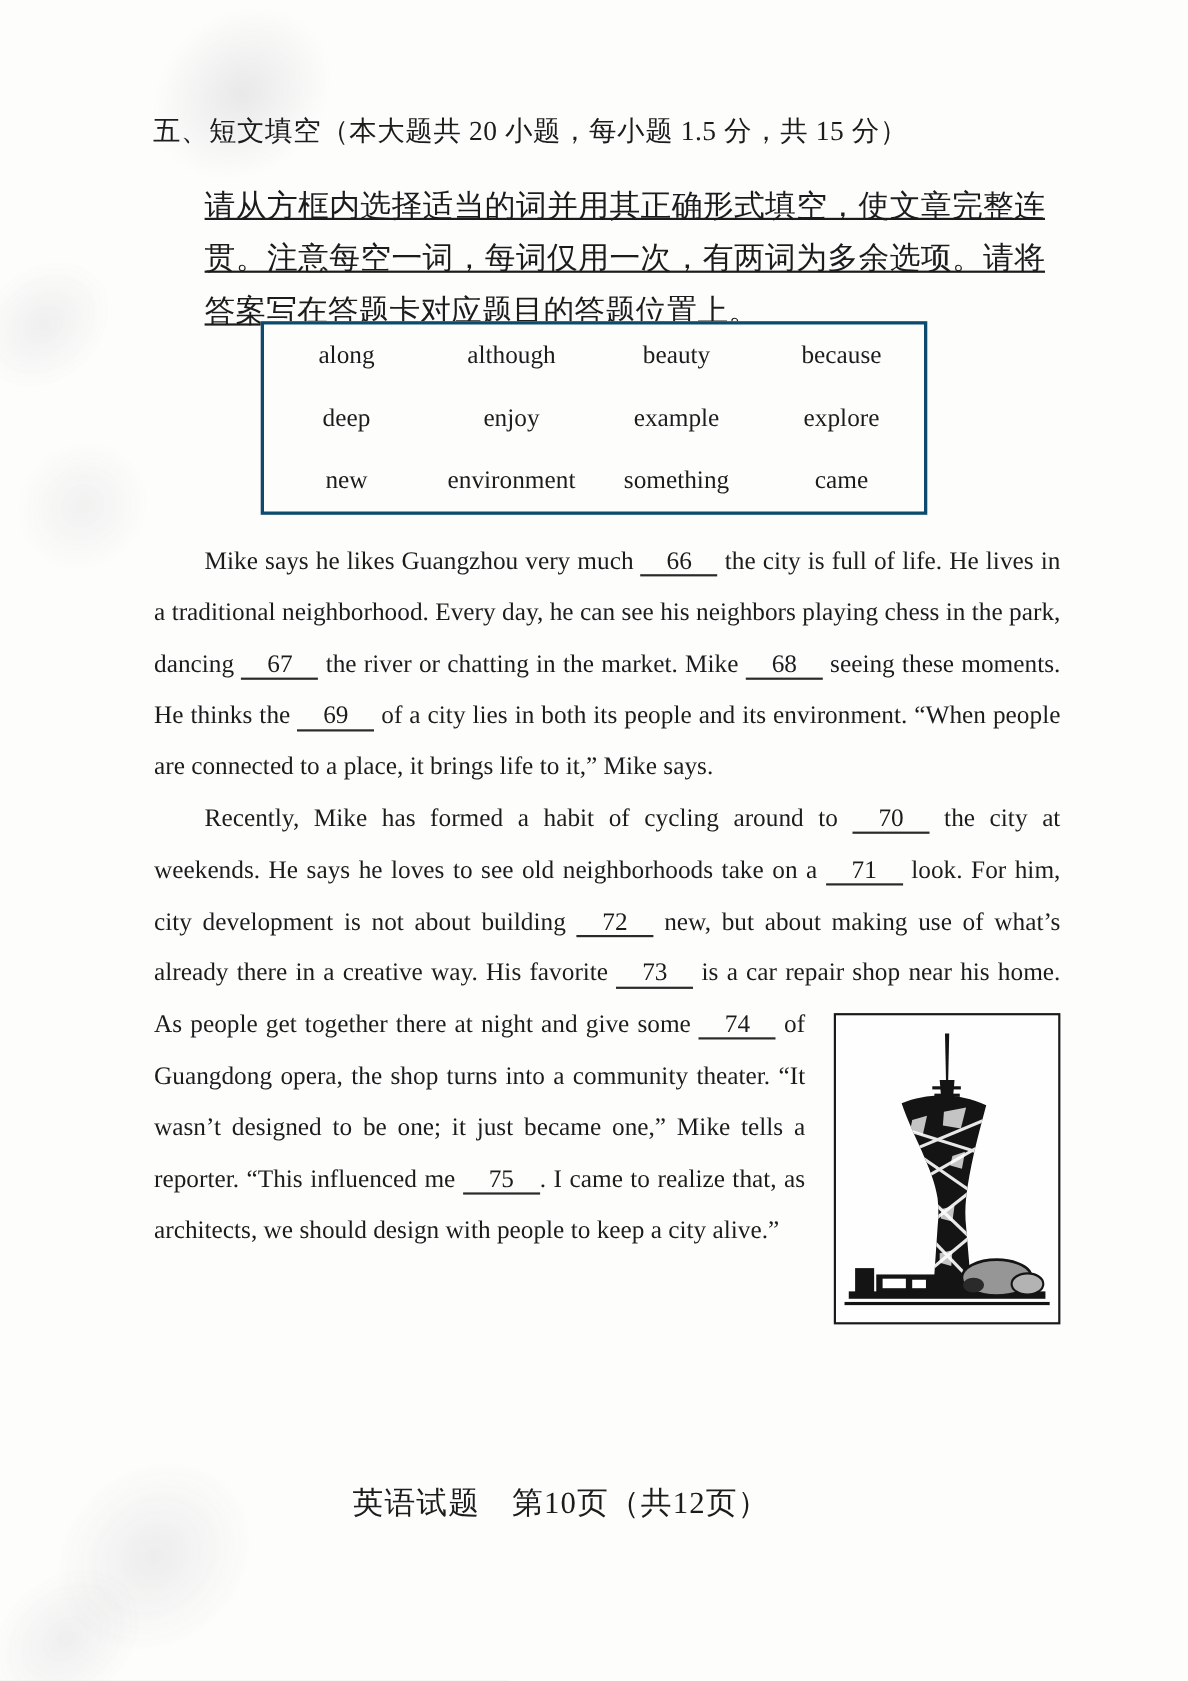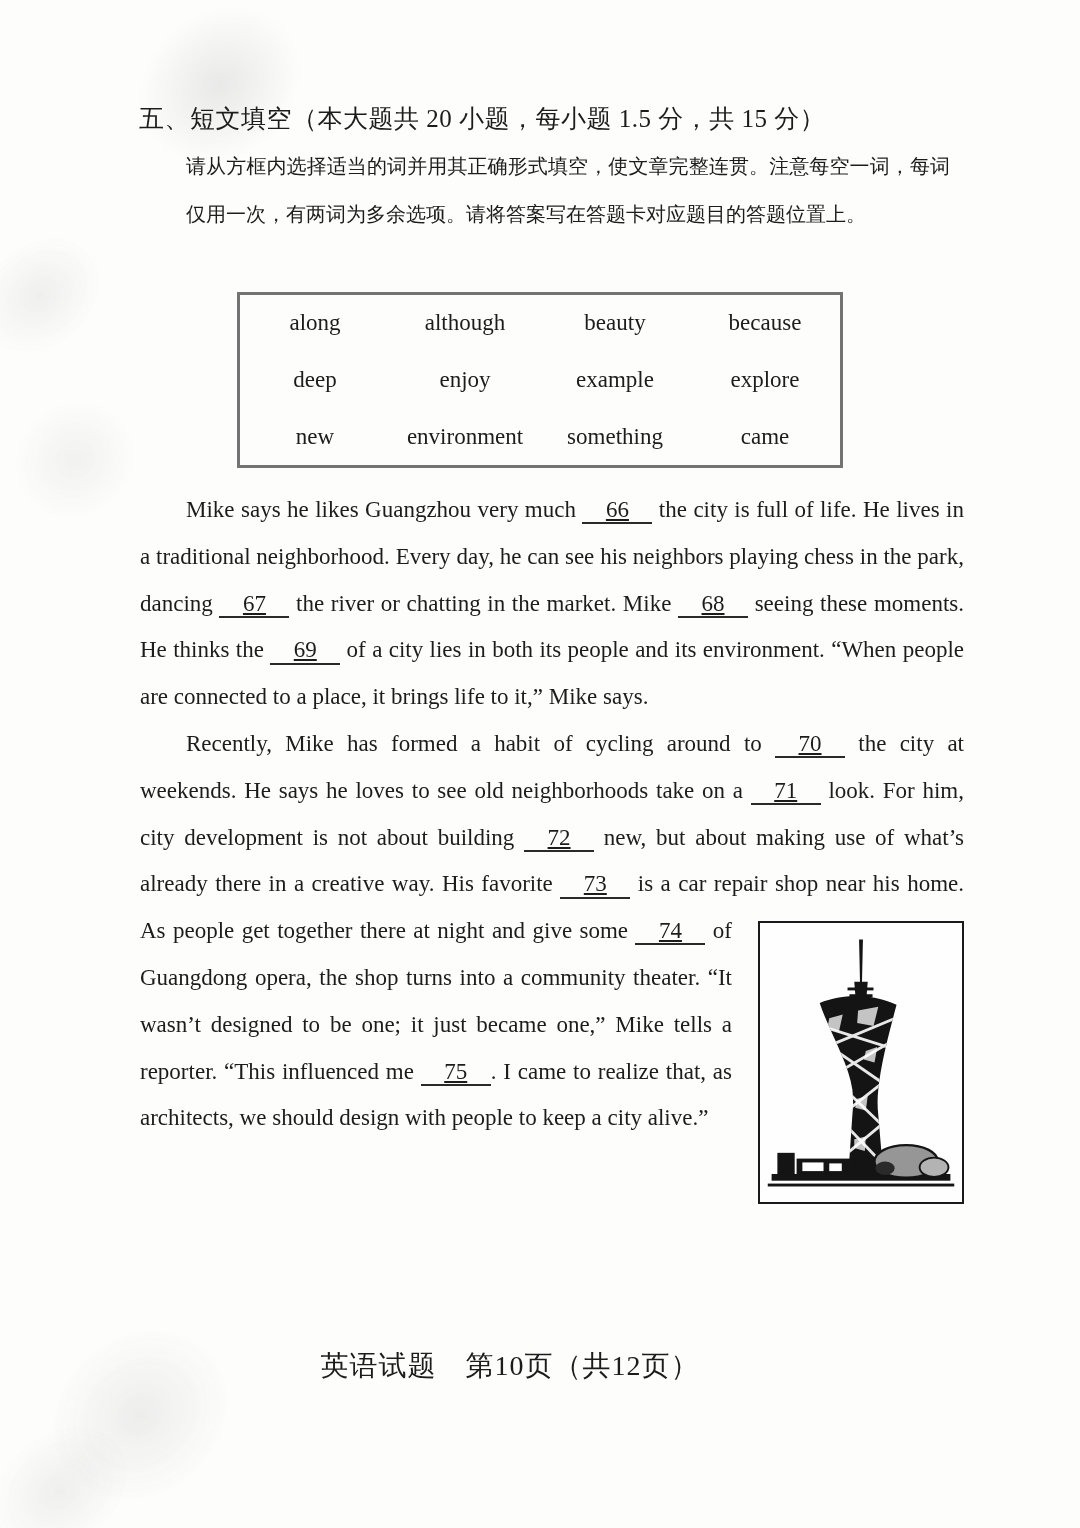--- a/index.html
+++ b/index.html
@@ -24,27 +24,28 @@
   .smudge.s2{left:-30px;top:240px;width:140px;height:110px;transform:rotate(-40deg);opacity:.7;}
   .smudge.s3{left:10px;top:400px;width:130px;height:120px;transform:rotate(-40deg);opacity:.6;}
   .smudge.s4{left:40px;top:1330px;width:200px;height:170px;transform:rotate(-40deg);opacity:.8;}
   .smudge.s5{left:-20px;top:1430px;width:160px;height:120px;transform:rotate(-40deg);opacity:.7;}
 
   .section-header{
     position:absolute;left:139px;top:102px;width:880px;
     font-size:25px;letter-spacing:.5px;white-space:nowrap;
   }
   .instructions{
-    position:absolute;left:186px;top:142px;width:764px;
-    font-size:20px;line-height:48px;
+    position:absolute;left:186px;top:164px;width:764px;
+    font-size:28px;line-height:48px;
     text-align:justify;
+    text-decoration:underline;
   }
   .word-bank{
     position:absolute;left:237px;top:292px;width:606px;height:176px;
-    border:3px solid #737373;background:#fdfdfc;
+    border:3px solid #0c4a6e;background:#fdfdfc;
     display:grid;
     grid-template-columns:repeat(4,1fr);
     grid-template-rows:repeat(3,1fr);
     align-items:center;justify-items:center;
     font-size:23px;
     box-sizing:border-box;
   }
   .passage{
     position:absolute;left:140px;top:487px;width:824px;
     font-size:23px;line-height:46.8px;
@@ -52,21 +53,20 @@
   }
   .para{margin:0;text-indent:46px;}
   .blank{
     display:inline-block;
     min-width:44px;
     padding:0 13px;
     text-align:center;
     text-indent:0;
     border-bottom:2px solid #2a2a2a;
     line-height:1.05;
-    text-decoration:underline;
   }
   .float-spacer{float:right;width:0;height:200px;}
   .tower-figure{
     float:right;clear:right;
     width:206px;height:283px;
     margin-left:26px;margin-bottom:6px;
     border:2.5px solid #1a1a1a;
     background:#fefefe;
     box-sizing:border-box;
     display:flex;align-items:center;justify-content:center;

